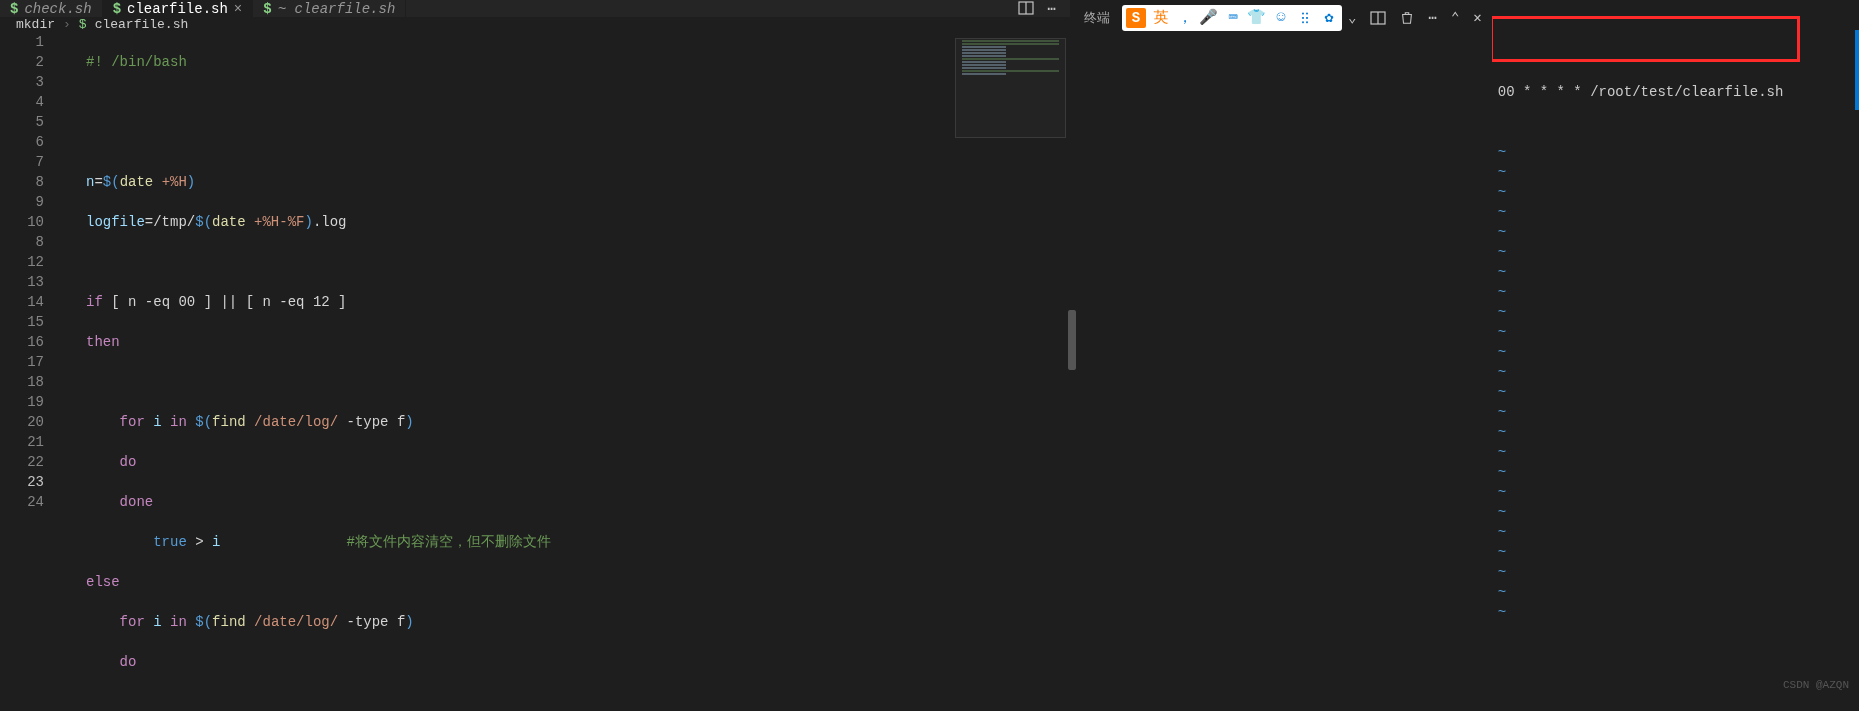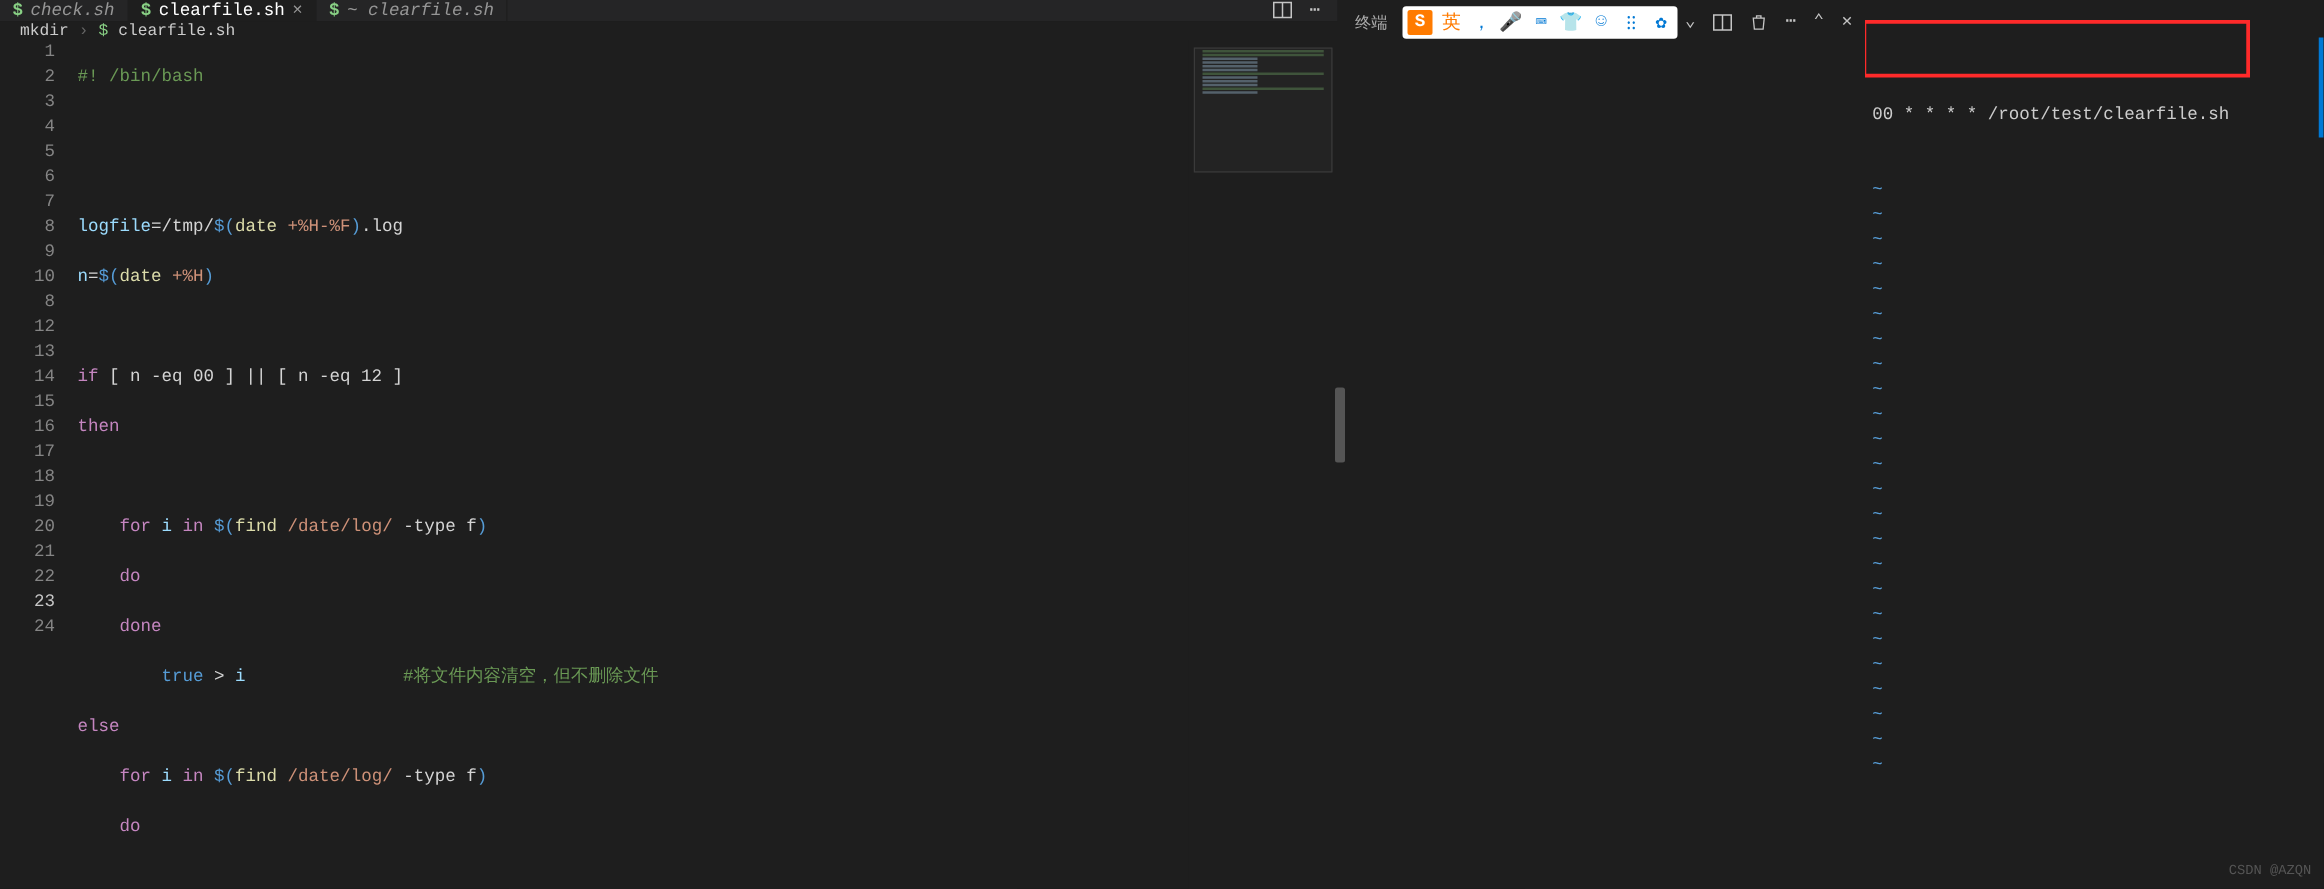--- a/index.html
+++ b/index.html
@@ -76,21 +76,21 @@
       padding-right: 18px;
       user-select: none;
     }
     .gutter .ln { height: 20px; line-height: 20px; }
     .gutter .ln.current { color: #c6c6c6; }
     .code {
       flex: 1;
       white-space: pre;
       line-height: 20px;
     }
-    .code .row { height: 20px; }
+    .code .row { height: 20px; margin-left: 24px; }
     .c-comment { color: #6a9955; }
     .c-keyword { color: #c586c0; }
     .c-builtin { color: #569cd6; }
     .c-fn { color: #dcdcaa; }
     .c-var { color: #9cdcfe; }
     .c-str { color: #ce9178; }
     .c-id { color: #d4d4d4; }
     .c-op { color: #d4d4d4; }
     .c-true { color: #569cd6; }
     .minimap {
@@ -186,21 +186,21 @@
     .term-line { height: 20px; color: #d7ba7d; }
     .term-text { color: #cccccc; }
     .tilde { color: #569cd6; }
     .highlight-box {
       position: absolute;
       border: 3px solid #ff2a2a;
       pointer-events: none;
     }
     .watermark {
       position: absolute;
-      bottom: 4px;
+      bottom: 16px;
       right: 10px;
       color: #555;
       font-size: 11px;
     }
     .scroll-indicator {
       position: absolute;
       right: 0;
       top: 30px;
       width: 4px;
       height: 80px;
@@ -268,22 +268,22 @@
         <div class="ln">20</div>
         <div class="ln">21</div>
         <div class="ln">22</div>
         <div class="ln current">23</div>
         <div class="ln">24</div>
       </div>
     <div class="code">
 <div class="row"><span class="c-comment">#! /bin/bash</span></div>
 <div class="row"></div>
 <div class="row"></div>
+<div class="row"><span class="c-var">n</span><span class="c-op">=</span><span class="c-builtin">$(</span><span class="c-fn">date</span> <span class="c-str">+%H</span><span class="c-builtin">)</span></div>
 <div class="row"><span class="c-var">logfile</span><span class="c-op">=</span><span class="c-id">/tmp/</span><span class="c-builtin">$(</span><span class="c-fn">date</span> <span class="c-str">+%H-%F</span><span class="c-builtin">)</span><span class="c-id">.log</span></div>
-<div class="row"><span class="c-var">n</span><span class="c-op">=</span><span class="c-builtin">$(</span><span class="c-fn">date</span> <span class="c-str">+%H</span><span class="c-builtin">)</span></div>
 <div class="row"></div>
 <div class="row"><span class="c-keyword">if</span> <span class="c-id">[ n -eq 00 ]</span> <span class="c-op">||</span> <span class="c-id">[ n -eq 12 ]</span></div>
 <div class="row"><span class="c-keyword">then</span></div>
 <div class="row"></div>
 <div class="row">    <span class="c-keyword">for</span> <span class="c-var">i</span> <span class="c-keyword">in</span> <span class="c-builtin">$(</span><span class="c-fn">find</span> <span class="c-str">/date/log/</span> <span class="c-id">-type f</span><span class="c-builtin">)</span></div>
 <div class="row">    <span class="c-keyword">do</span></div>
 <div class="row">    <span class="c-keyword">done</span></div>
 <div class="row">        <span class="c-true">true</span> <span class="c-op">&gt;</span> <span class="c-var">i</span>               <span class="c-comment">#将文件内容清空，但不删除文件</span></div>
 <div class="row"><span class="c-keyword">else</span></div>
 <div class="row">    <span class="c-keyword">for</span> <span class="c-var">i</span> <span class="c-keyword">in</span> <span class="c-builtin">$(</span><span class="c-fn">find</span> <span class="c-str">/date/log/</span> <span class="c-id">-type f</span><span class="c-builtin">)</span></div>

